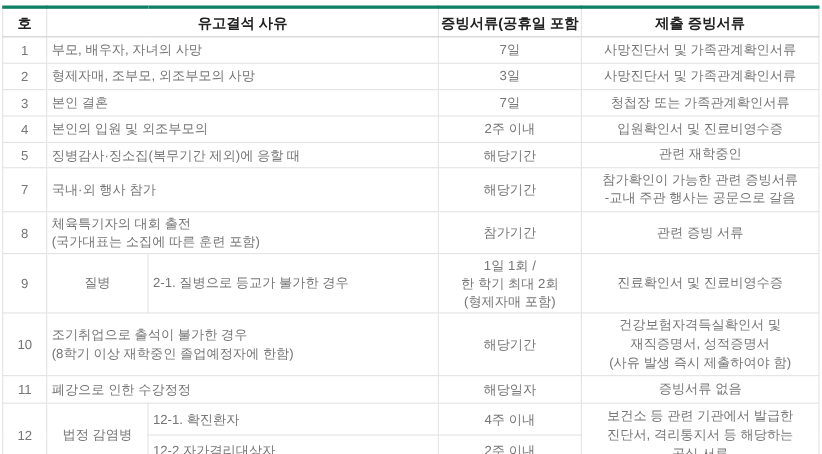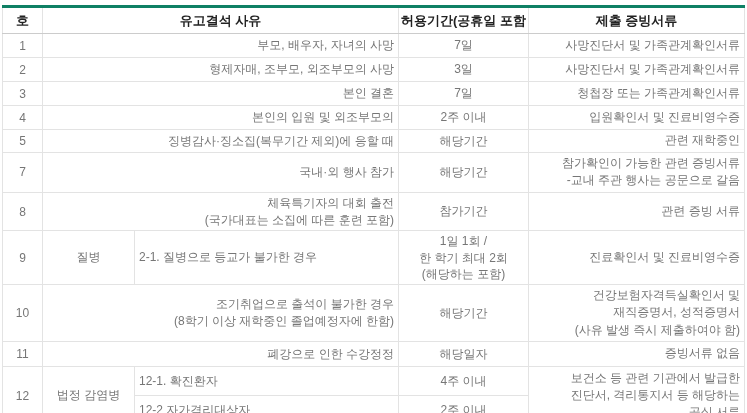--- a/index.html
+++ b/index.html
@@ -40,25 +40,25 @@
     border-bottom: 1px solid #cccccc;
     padding: 0;
   }
   th.c-period-h {
     text-align: left;
     white-space: nowrap;
     overflow: hidden;
     padding-left: 3px;
   }
   .c-no     { text-align: center; }
-  .c-reason { text-align: right; padding-left: 10px; white-space: pre-line; line-height: 1.4; }
+  .c-reason { text-align: left; padding-left: 10px; white-space: pre-line; line-height: 1.4; }
   .c-rgroup { text-align: center; }
   .c-rsub   { text-align: left; padding-left: 10px; }
   .c-period { text-align: center; white-space: pre-line; line-height: 1.35; margin-left: 35px; }
-  .c-docs   { text-align: right; padding-left: 10px; white-space: pre-line; line-height: 1.45; margin-top: 43px; }
+  .c-docs   { text-align: center; padding-left: 10px; white-space: pre-line; line-height: 1.45; margin-top: 43px; }
   tr.r-single  { height: 24px; }
   tr.r-five    { height: 23px; }
   tr.r-seven   { height: 34px; }
   tr.r-eight   { height: 36px; }
   tr.r-nine    { height: 49px; }
   tr.r-ten     { height: 54px; }
   tr.r-eleven  { height: 25px; }
   tr.r-twelve  { height: 29px; }
 </style>
 </head>
@@ -70,21 +70,21 @@
       <col style="width:40px">
       <col style="width:92px">
       <col style="width:264px">
       <col style="width:130px">
       <col>
     </colgroup>
     <thead>
       <tr>
         <th class="c-no">호</th>
         <th colspan="2">유고결석 사유</th>
-        <th class="c-period-h">허용기간(공휴일 포함</th>
+        <th class="c-period-h">증빙서류(공휴일 포함</th>
         <th>제출 증빙서류</th>
       </tr>
     </thead>
     <tbody>
       <tr class="r-single">
         <td class="c-no">1</td>
         <td class="c-reason" colspan="2">부모, 배우자, 자녀의 사망</td>
         <td class="c-period">7일</td>
         <td class="c-docs">사망진단서 및 가족관계확인서류</td>
       </tr>
@@ -125,21 +125,21 @@
 (국가대표는 소집에 따른 훈련 포함)</td>
         <td class="c-period">참가기간</td>
         <td class="c-docs">관련 증빙 서류</td>
       </tr>
       <tr class="r-nine">
         <td class="c-no">9</td>
         <td class="c-rgroup">질병</td>
         <td class="c-rsub">2-1. 질병으로 등교가 불가한 경우</td>
         <td class="c-period">1일 1회 /
 한 학기 최대 2회
-(해당하는 포함)</td>
+(형제자매 포함)</td>
         <td class="c-docs">진료확인서 및 진료비영수증</td>
       </tr>
       <tr class="r-ten">
         <td class="c-no">10</td>
         <td class="c-reason" colspan="2">조기취업으로 출석이 불가한 경우
 (8학기 이상 재학중인 졸업예정자에 한함)</td>
         <td class="c-period">해당기간</td>
         <td class="c-docs">건강보험자격득실확인서 및
 재직증명서, 성적증명서
 (사유 발생 즉시 제출하여야 함)</td>

